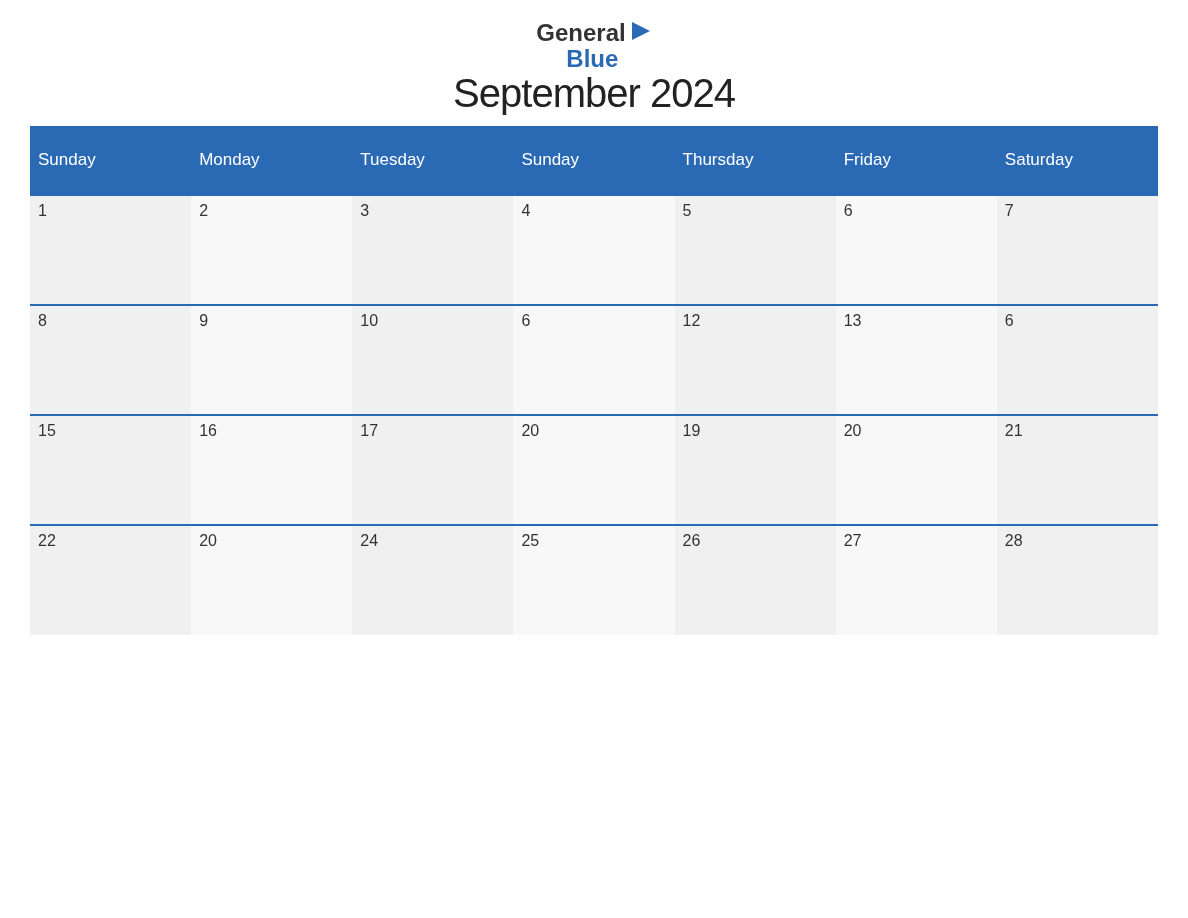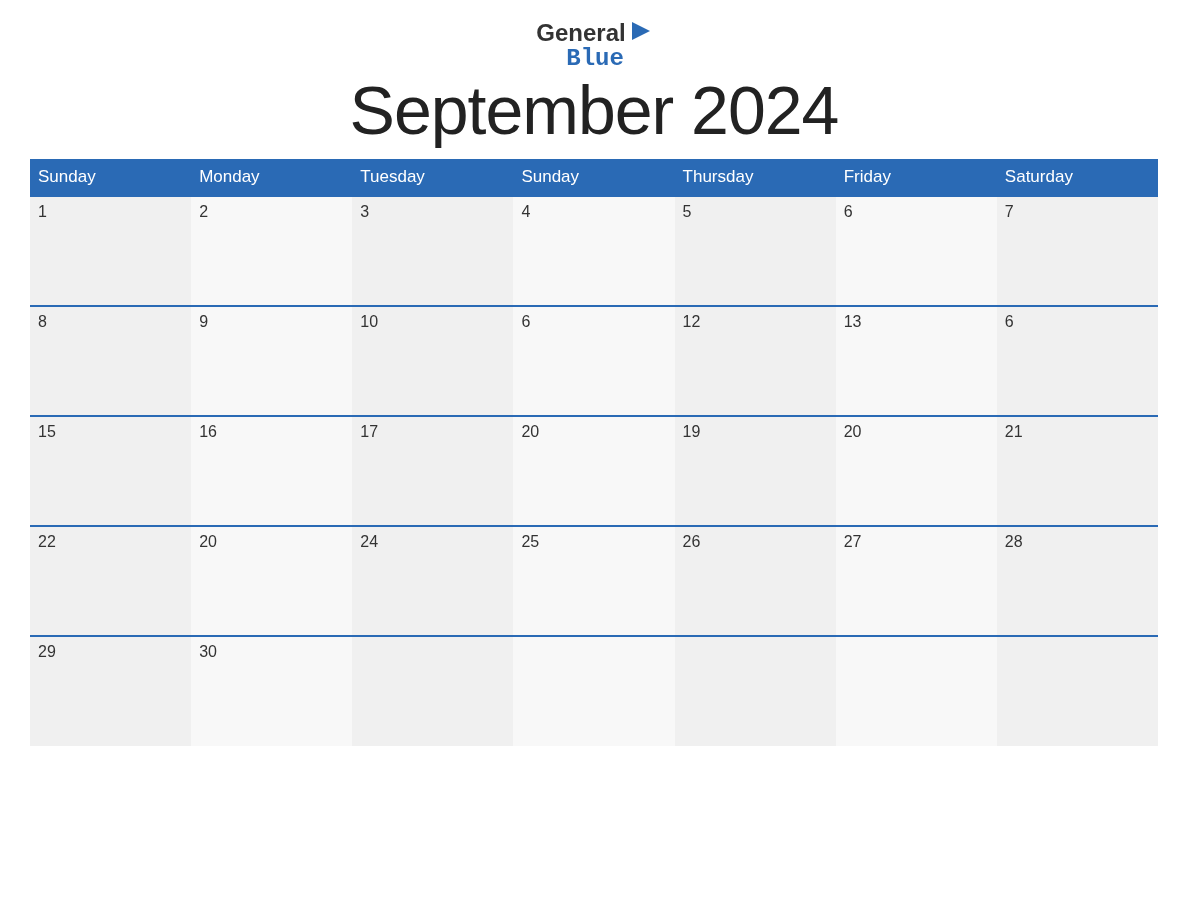--- a/index.html
+++ b/index.html
@@ -34,42 +34,41 @@
     .logo-text-row {
       display: flex;
       align-items: center;
     }
 
     .logo-second-row {
       display: flex;
       align-items: flex-end;
       margin-top: 2px;
       padding-left: 2px;
-      font-family: Liberation Mono, monospace;
     }
 
     .month-title {
-      font-size: 68px;
+      font-size: 40px;
       font-weight: 400;
       color: #222222;
       letter-spacing: -1px;
     }
 
     .calendar-table {
       width: 100%;
       border-collapse: collapse;
       table-layout: fixed;
     }
 
     .calendar-table thead tr th {
       background-color: #2a6ab5;
       color: #ffffff;
       font-size: 17px;
       font-weight: 400;
-      padding: 8px 8px;
+      padding: 24px 8px;
       text-align: left;
       border: none;
     }
 
     .calendar-table tbody tr td {
       vertical-align: top;
       padding: 6px 8px;
       border-top: 2px solid #2a6ab5;
       height: 110px;
       font-size: 16px;
@@ -156,23 +155,14 @@
       </tr>
       <tr>
         <td><span class="day-number">22</span></td>
         <td><span class="day-number">20</span></td>
         <td><span class="day-number">24</span></td>
         <td><span class="day-number">25</span></td>
         <td><span class="day-number">26</span></td>
         <td><span class="day-number">27</span></td>
         <td><span class="day-number">28</span></td>
       </tr>
-      <tr class="last-row">
-        <td><span class="day-number">29</span></td>
-        <td><span class="day-number">30</span></td>
-        <td></td>
-        <td></td>
-        <td></td>
-        <td></td>
-        <td></td>
-      </tr>
     </tbody>
 </table>
 
 </body></html>

